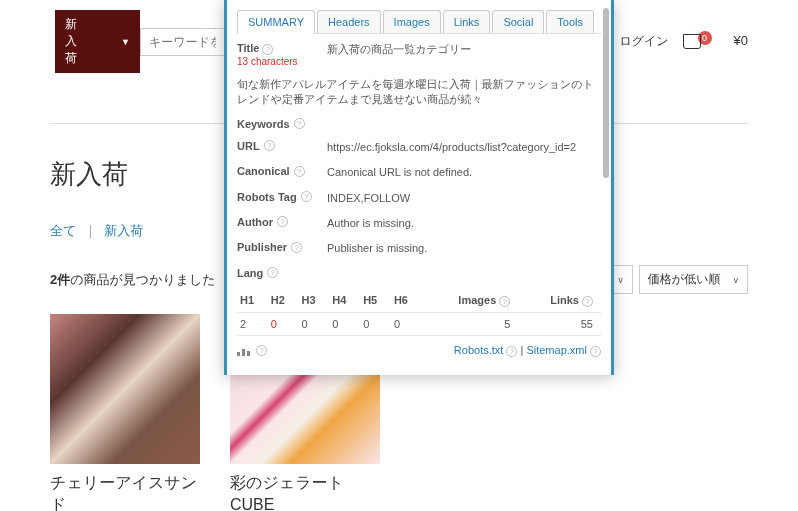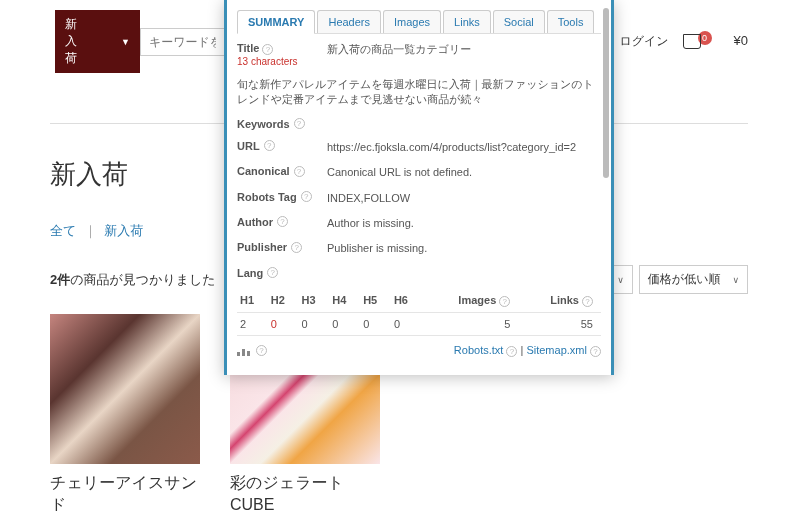--- a/index.html
+++ b/index.html
@@ -31,21 +31,21 @@
 .pimg.cherry{background:linear-gradient(135deg,#c5857f 0%, #5a3530 30%, #e8d5c5 50%, #7a5545 70%, #8b5a4a 100%)}
 .pimg.gelato{background:linear-gradient(135deg,#f5d5d9 0%, #fae5e8 40%, #d54570 45%, #fae5e8 50%, #f5f0e5 60%, #f0a545 70%, #fae5e8 100%)}
 .pname{font-size:16px;margin-top:8px;line-height:1.4}
 .pdesc{font-size:11px;color:#666;margin-top:2px;line-height:1.4}
 .pprice{font-size:13px;margin-top:3px}
 
 
 .seo-panel{position:absolute;top:0;left:224px;width:390px;height:375px;background:#fff;border-left:3px solid #3a8fb7;border-right:3px solid #3a8fb7;box-shadow:0 2px 15px rgba(0,0,0,0.25);font-family:Arial,sans-serif;font-size:11px;color:#555;padding:10px}
 .tabs{display:flex;gap:2px;border-bottom:1px solid #ddd;margin-bottom:8px}
 .tab{border:1px solid #ccc;border-bottom:none;padding:5px 10px;font-size:11px;color:#2a7ab0;background:#f8f8f8;cursor:pointer;border-radius:3px 3px 0 0}
-.tab.active{color:#2a7ab0;background:#fff;font-weight:bold;border-bottom:1px solid #fff;margin-bottom:-1px}
+.tab.active{color:#2a7ab0;background:#fff;font-weight:normal;border-bottom:1px solid #fff;margin-bottom:-1px}
 .meta-row{display:flex;margin-bottom:10px;align-items:flex-start}
 .meta-label{width:90px;font-weight:bold;color:#555;font-size:11px;display:flex;align-items:center;gap:4px;flex-shrink:0}
 .meta-sub{color:#c9302c;font-size:10px;font-weight:normal}
 .meta-val{flex:1;font-size:11px;color:#555;line-height:1.4}
 .help{display:inline-block;width:11px;height:11px;border:1px solid #bbb;border-radius:50%;font-size:8px;color:#bbb;text-align:center;line-height:10px;font-weight:normal}
 .h-table{width:100%;margin-top:6px;border-collapse:collapse;font-size:11px}
 .h-table th,.h-table td{padding:5px 3px;text-align:left;border-bottom:1px solid #e5e5e5;color:#555}
 .h-table th{font-weight:bold}
 .h-table td.red{color:#c9302c}
 .h-table .right{text-align:right;padding-right:8px}

